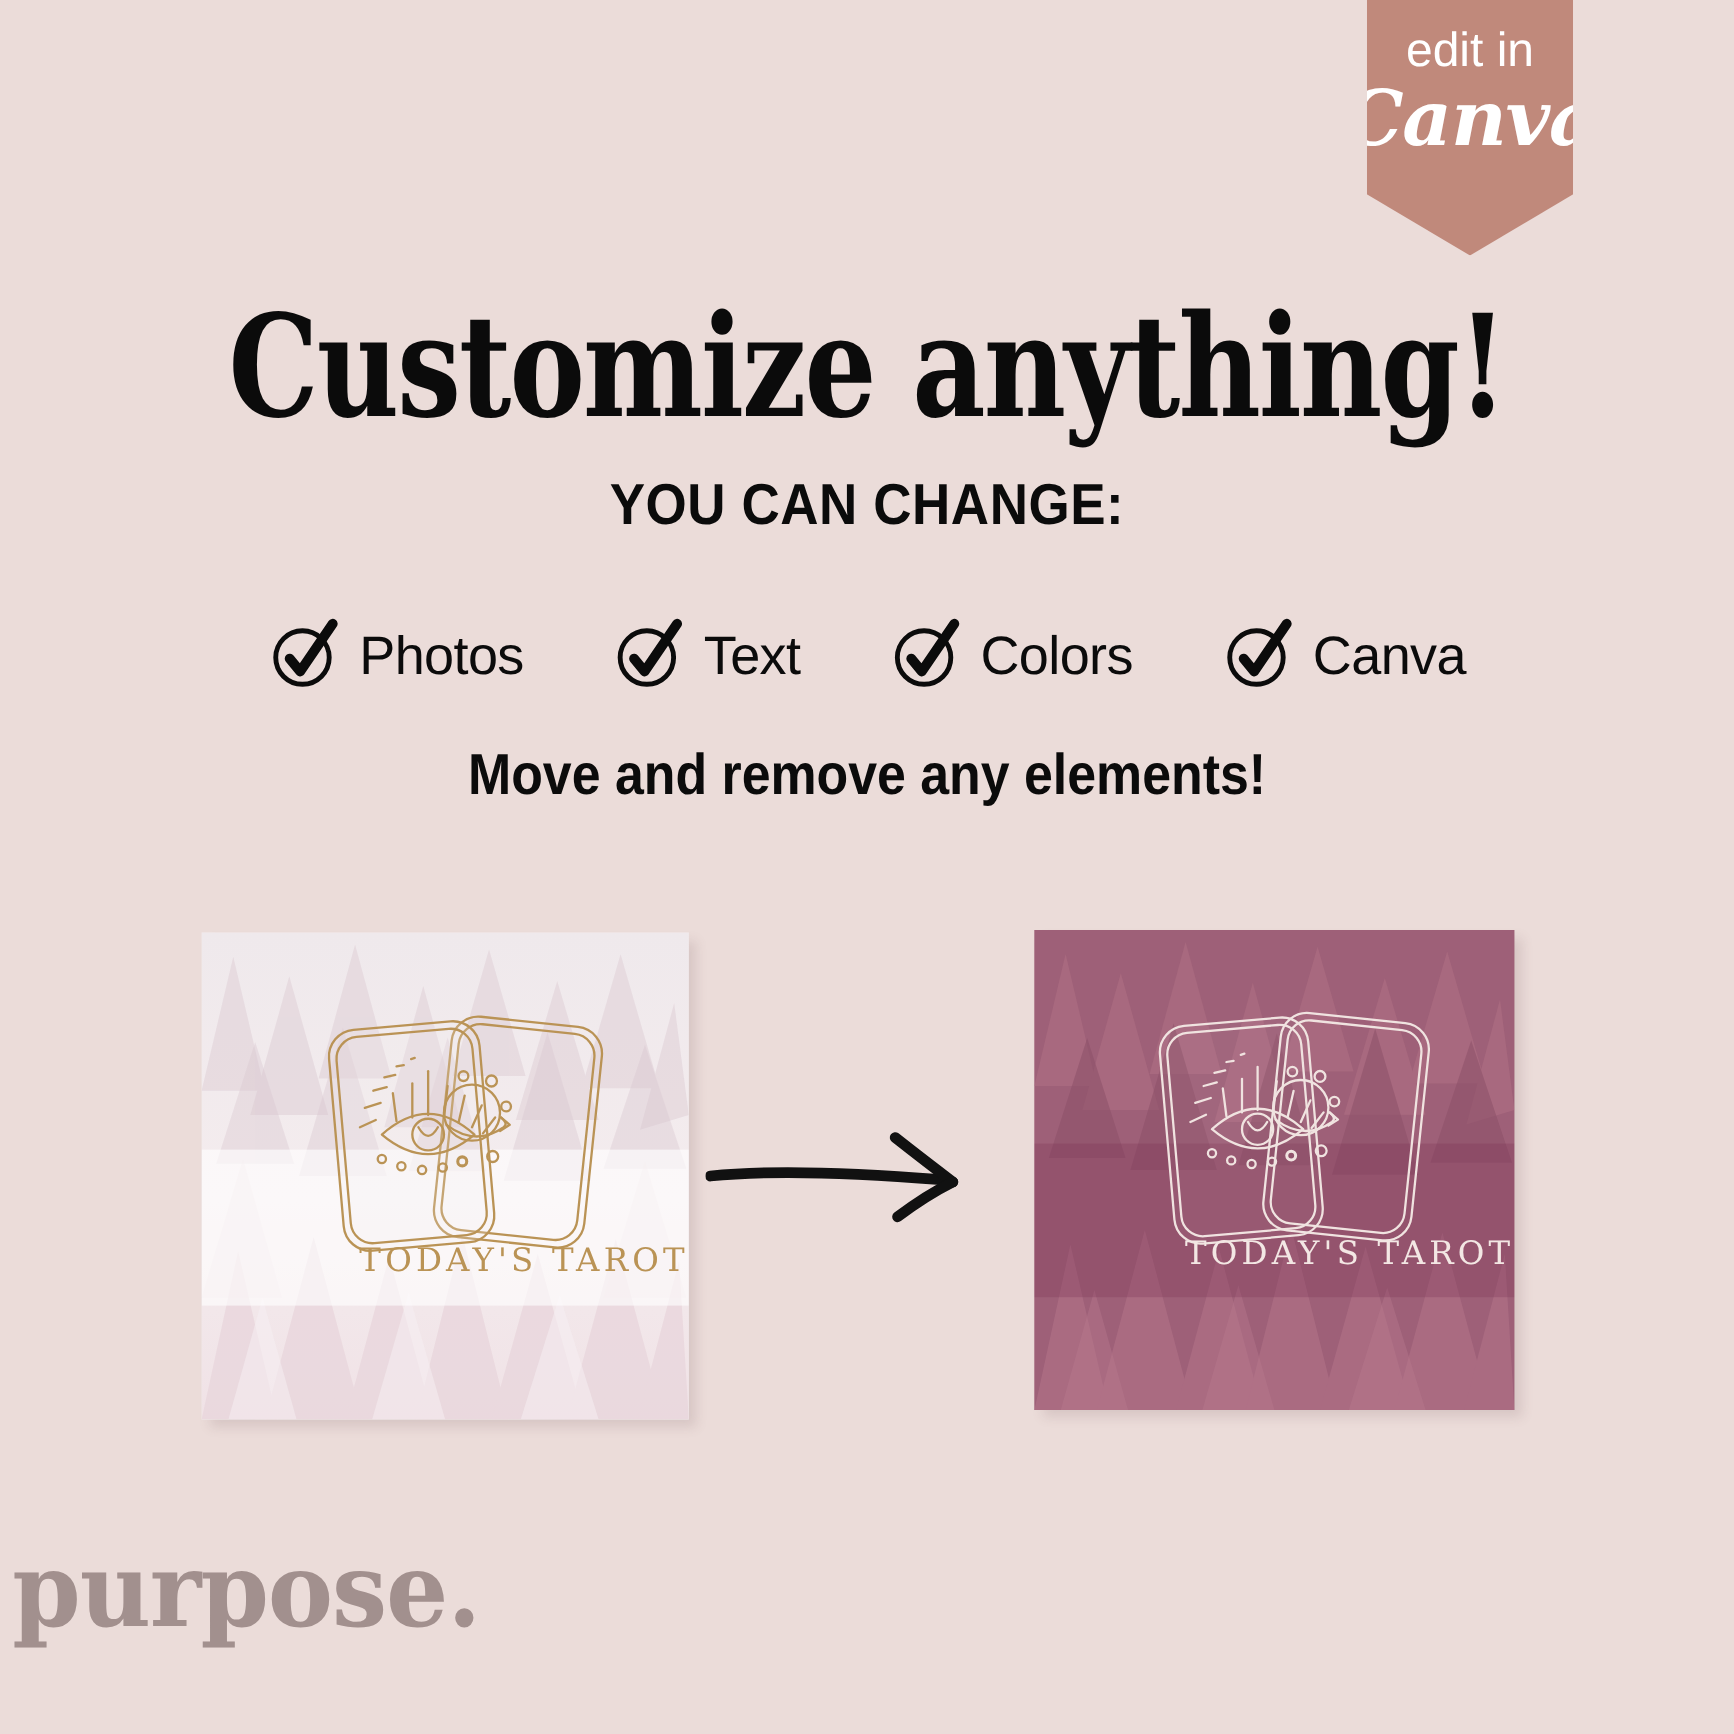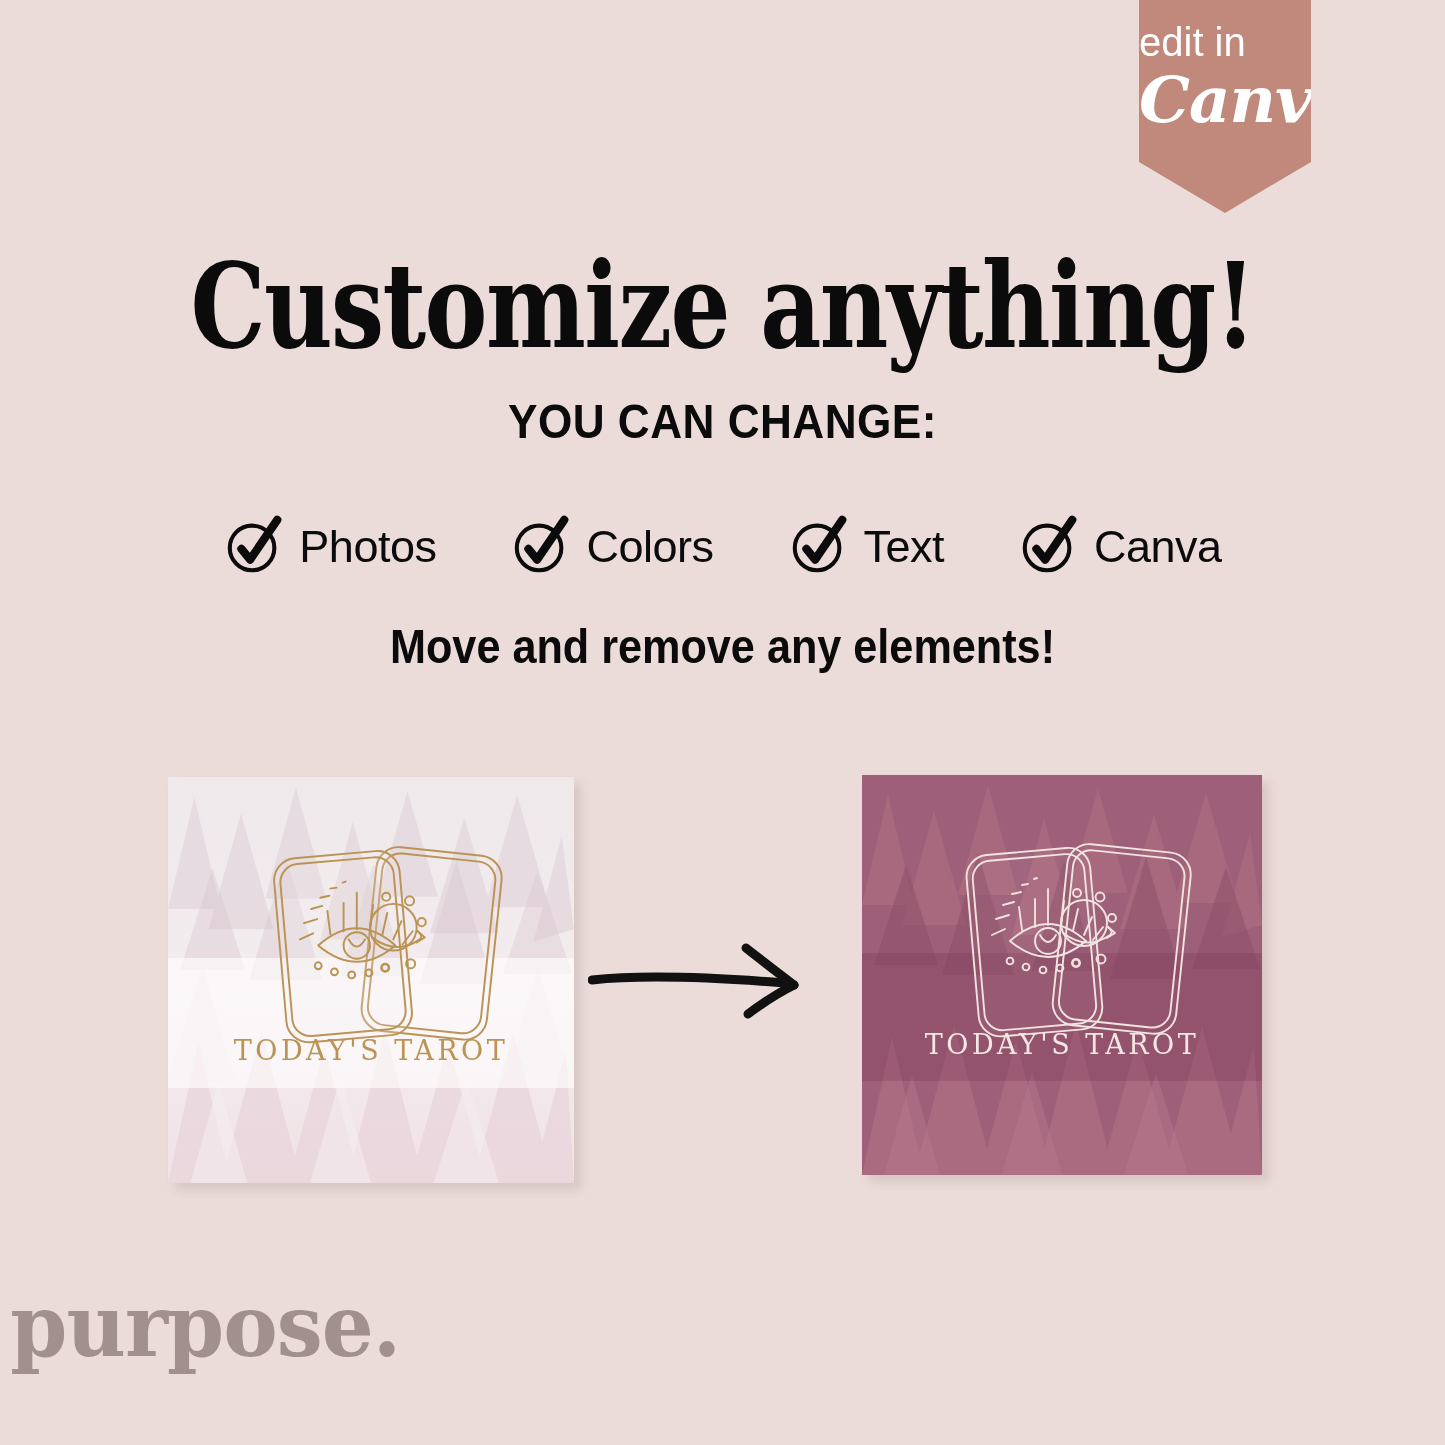--- a/index.html
+++ b/index.html
@@ -12,21 +12,21 @@
     position:relative;
   }
   #stage{position:relative;width:1445px;height:1445px;}
 
   
   .ribbon{
     position:absolute; left:1139px; top:0; width:172px; height:213px;
     background:#C0897B;
     -webkit-clip-path:polygon(0 0,100% 0,100% 76%,50% 100%,0 76%);
     clip-path:polygon(0 0,100% 0,100% 76%,50% 100%,0 76%);
-    display:flex;flex-direction:column;align-items:flex-start;justify-content:flex-start;
+    display:flex;flex-direction:column;align-items:center;justify-content:flex-start;
     padding-top:22px;box-sizing:border-box;
   }
   .ribbon .edit{
     color:#FFFFFF;font-size:40px;line-height:1;letter-spacing:0px;
     font-family:"Liberation Sans", sans-serif;font-weight:400;
   }
   .ribbon .canva{
     color:#FFFFFF;font-size:64px;line-height:1.05;margin-top:4px;
     font-family:"DejaVu Serif", serif;font-style:italic;font-weight:700;
     letter-spacing:-1px;
@@ -77,21 +77,21 @@
   #shot-after {left:862px;top:775px;width:400px;height:400px;background:#9C5F77;}
 
   .crystals{position:absolute;inset:0;}
   
   .band{position:absolute;left:0;right:0;}
   #shot-before .band{top:44.5%;height:32%;background:rgba(255,255,255,0.62);}
   #shot-after  .band{top:44.5%;height:32%;background:rgba(126,54,86,0.30);}
 
   .art{position:absolute;left:0;top:0;width:100%;height:100%;}
   .caption{
-    position:absolute;left:0;right:0;text-align:center;
+    position:absolute;left:0;right:0;text-align:right;
     font-family:"DejaVu Serif", serif;font-weight:400;
     letter-spacing:3.5px;
   }
   #shot-before .caption{top:63.5%;font-size:27px;color:#BA9355;}
   #shot-after  .caption{top:63.5%;font-size:27px;color:#F3E7E4;}
 
   
   .arrow{position:absolute;left:588px;top:940px;width:228px;height:80px;}
 
   
@@ -130,29 +130,29 @@
         <path d="M19 35 L28 46 L56 5" fill="none" stroke="#0B0B0B" stroke-width="8.5" stroke-linecap="round" stroke-linejoin="round"></path>
       </svg>
       <span class="lbl">Photos</span>
     </div>
 
     <div class="checkitem">
       <svg class="check-icon" viewBox="0 0 64 64">
         <circle cx="30" cy="34" r="23" fill="none" stroke="#0B0B0B" stroke-width="4.2"></circle>
         <path d="M19 35 L28 46 L56 5" fill="none" stroke="#0B0B0B" stroke-width="8.5" stroke-linecap="round" stroke-linejoin="round"></path>
       </svg>
-      <span class="lbl">Colors</span>
+      <span class="lbl">Text</span>
     </div>
 
     <div class="checkitem">
       <svg class="check-icon" viewBox="0 0 64 64">
         <circle cx="30" cy="34" r="23" fill="none" stroke="#0B0B0B" stroke-width="4.2"></circle>
         <path d="M19 35 L28 46 L56 5" fill="none" stroke="#0B0B0B" stroke-width="8.5" stroke-linecap="round" stroke-linejoin="round"></path>
       </svg>
-      <span class="lbl">Text</span>
+      <span class="lbl">Colors</span>
     </div>
 
     <div class="checkitem">
       <svg class="check-icon" viewBox="0 0 64 64">
         <circle cx="30" cy="34" r="23" fill="none" stroke="#0B0B0B" stroke-width="4.2"></circle>
         <path d="M19 35 L28 46 L56 5" fill="none" stroke="#0B0B0B" stroke-width="8.5" stroke-linecap="round" stroke-linejoin="round"></path>
       </svg>
       <span class="lbl">Canva</span>
     </div>
 

